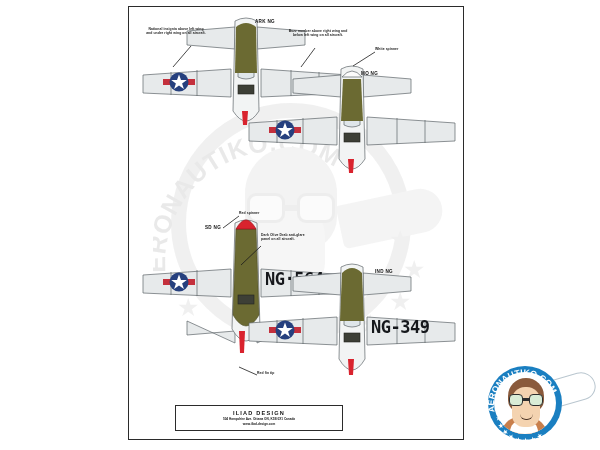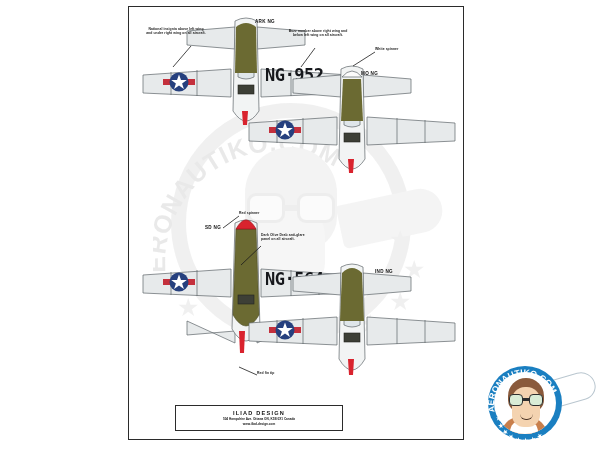--- a/index.html
+++ b/index.html
@@ -200,21 +200,20 @@
 
       <g>
         <rect x="28" y="64" width="10" height="6" fill="#c4303c"></rect>
         <rect x="50" y="64" width="10" height="6" fill="#c4303c"></rect>
         <circle cx="44" cy="67" r="9.5" fill="#26407e"></circle>
         <polygon points="44,59.5 46,65 51.8,65 47.1,68.4 48.9,74 44,70.6 39.1,74 40.9,68.4 36.2,65 42,65" fill="#ffffff"></polygon>
       </g>
     </svg>
   </div>
   <div class="tag" style="left:126px;top:12px;">ARK NG</div>
-  <div class="buzz" style="left:136px;top:58px;font-size:17px;">NG·952</div>
 
   <div class="plane" style="left:112px;top:56px;">
     <svg width="220" height="118" viewBox="0 0 220 118">
       <g stroke="#5d6468" stroke-width="0.7" fill="#e7eaeb">
         <path d="M8,60 L8,78 L96,82 L96,54 Z"></path>
         <path d="M126,54 L126,82 L214,78 L214,60 Z"></path>
         <path d="M36,57 L36,80 M62,55 L62,81 M156,55 L156,81 M184,57 L184,80" fill="none"></path>
         <path d="M52,16 L52,30 L100,34 L100,12 Z"></path>
         <path d="M122,12 L122,34 L170,30 L170,16 Z"></path>
         <path d="M100,6 Q111,0 122,6 L124,96 Q111,116 98,96 Z" fill="#f2f4f4"></path>
@@ -280,20 +279,21 @@
       <path d="M107,108 L113,108 L112,124 L108,124 Z" fill="#d9232e"></path>
       <g>
         <rect x="28" y="76" width="10" height="6" fill="#c4303c"></rect>
         <rect x="50" y="76" width="10" height="6" fill="#c4303c"></rect>
         <circle cx="44" cy="79" r="9.5" fill="#26407e"></circle>
         <polygon points="44,71.5 46,77 51.8,77 47.1,80.4 48.9,86 44,82.6 39.1,86 40.9,80.4 36.2,77 42,77" fill="#ffffff"></polygon>
       </g>
     </svg>
   </div>
   <div class="tag" style="left:246px;top:262px;">IND NG</div>
+  <div class="buzz" style="left:242px;top:310px;font-size:17px;">NG-349</div>
 
   <div class="note" style="left:16px;top:20px;width:62px;">National insignia above left wing and under right wing on all aircraft.</div>
   <svg class="leader" style="left:40px;top:38px;" width="26" height="26">
     <path d="M22,1 L4,22" stroke="#1b1b1b" stroke-width="0.8" fill="none"></path>
   </svg>
 
   <div class="note" style="left:156px;top:22px;width:66px;">Buzz number above right wing and below left wing on all aircraft.</div>
   <svg class="leader" style="left:166px;top:40px;" width="26" height="22">
     <path d="M20,1 L6,20" stroke="#1b1b1b" stroke-width="0.8" fill="none"></path>
   </svg>

